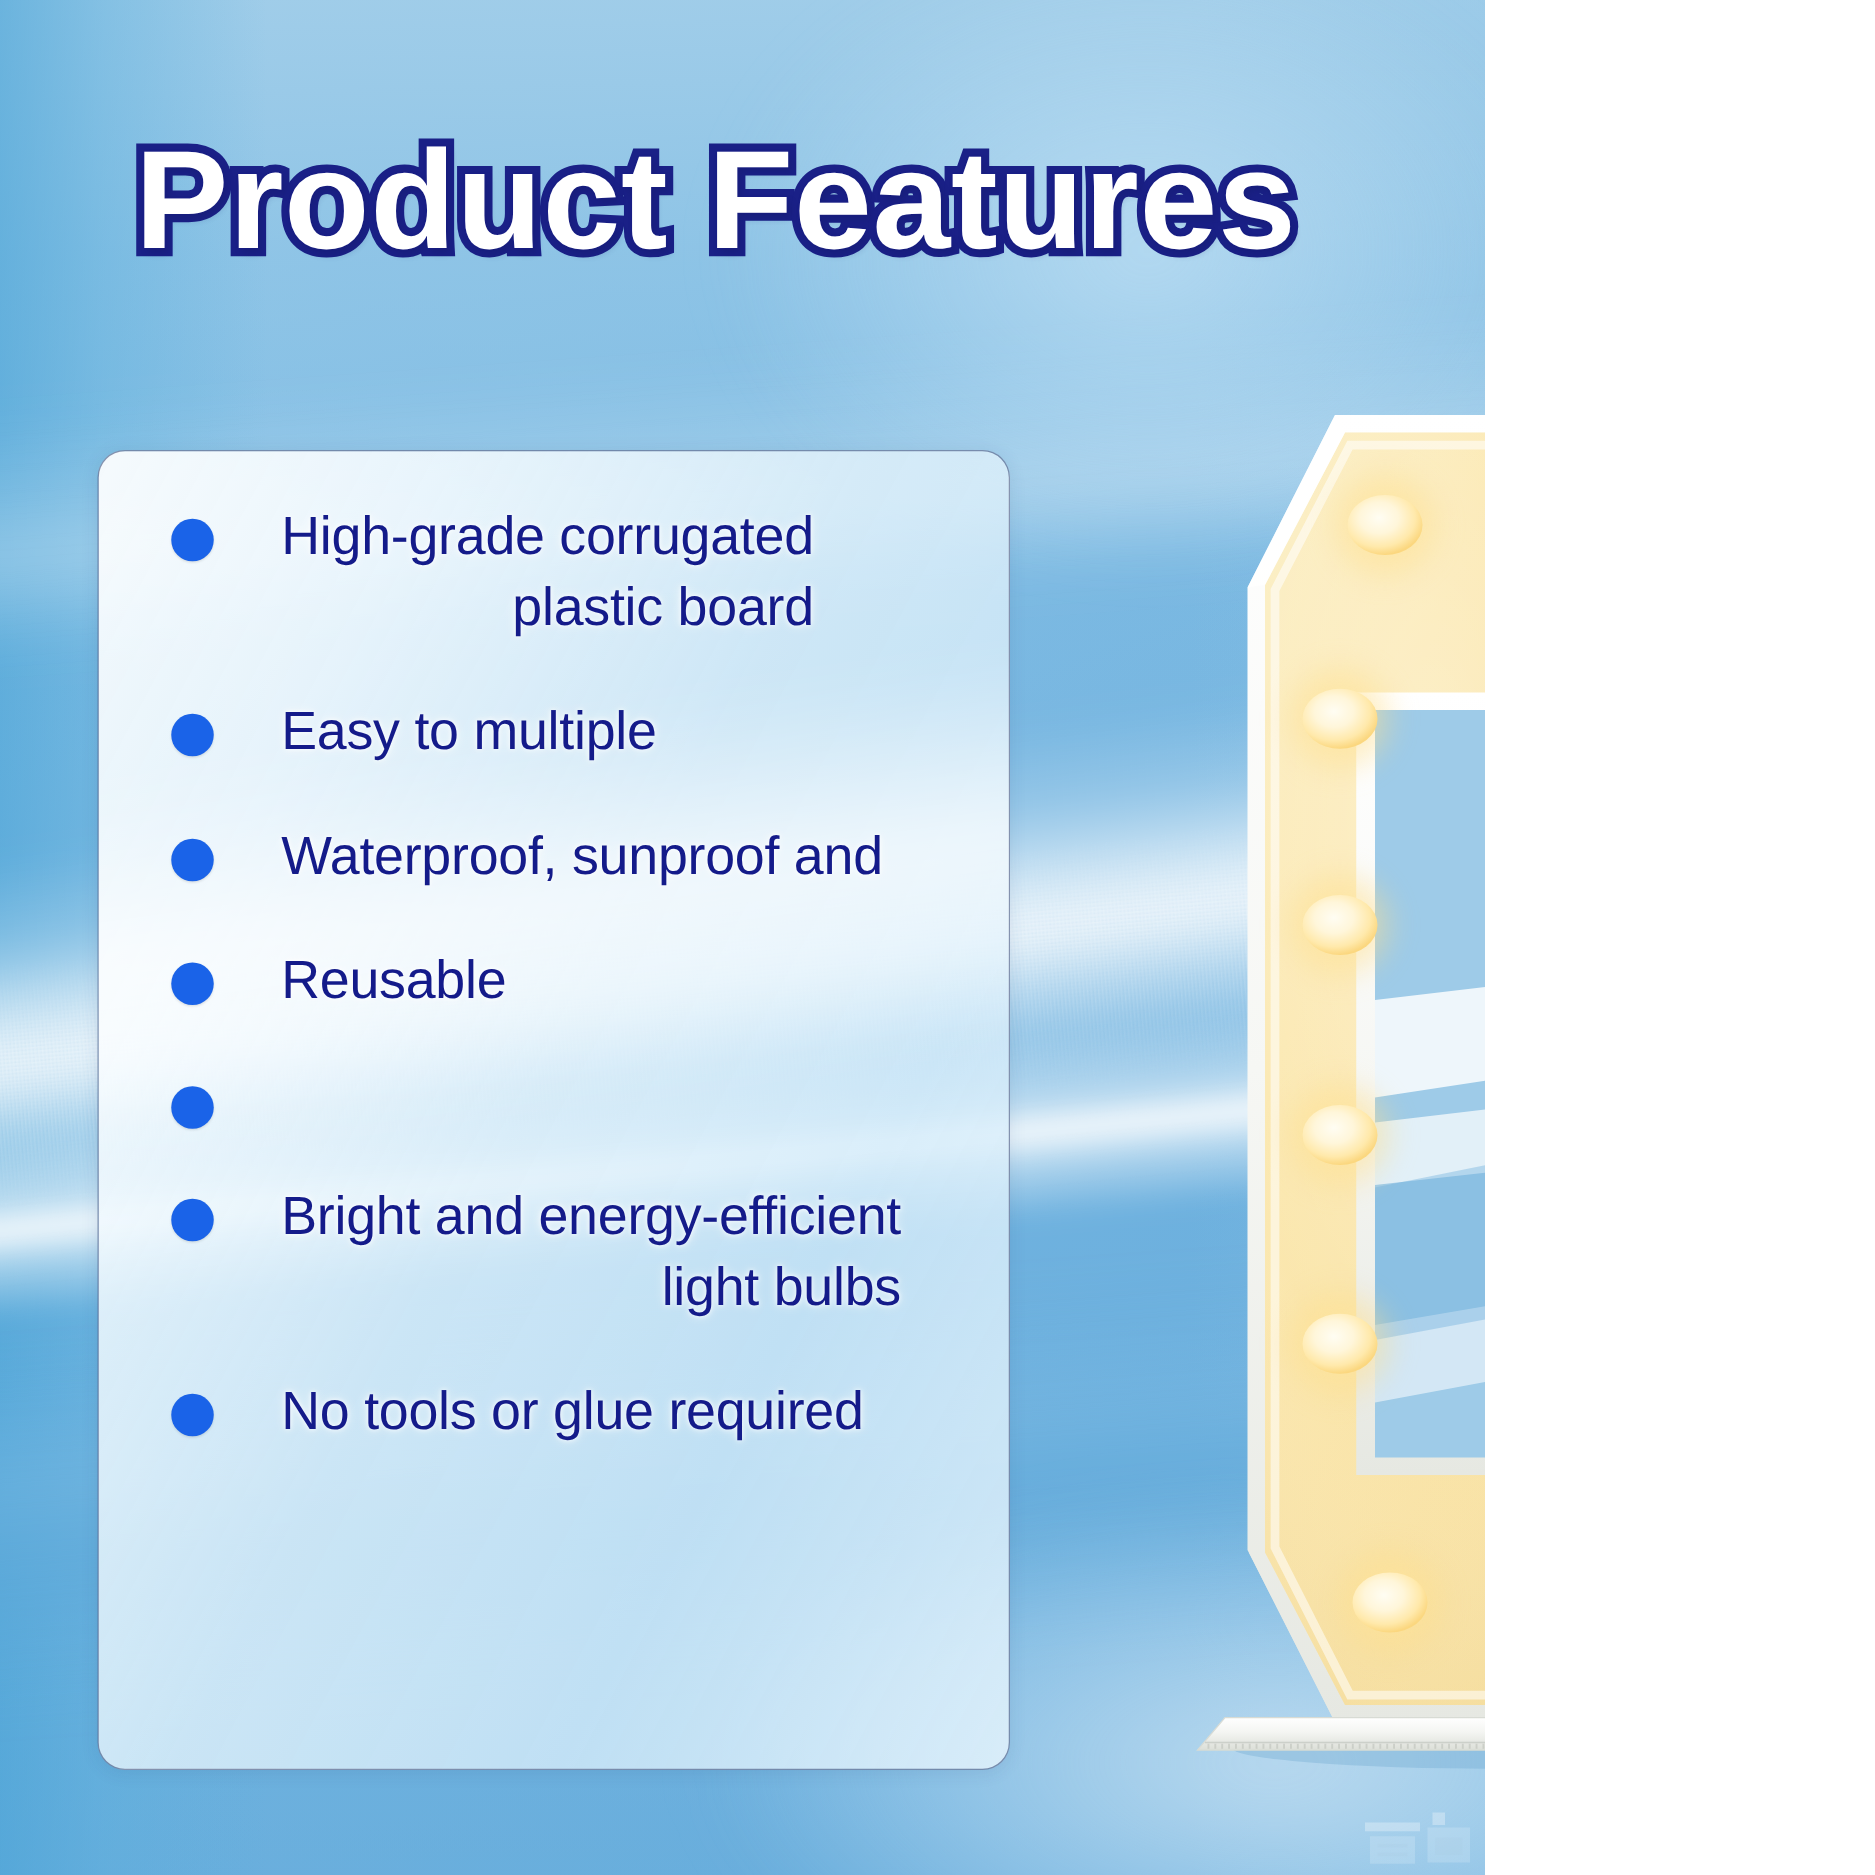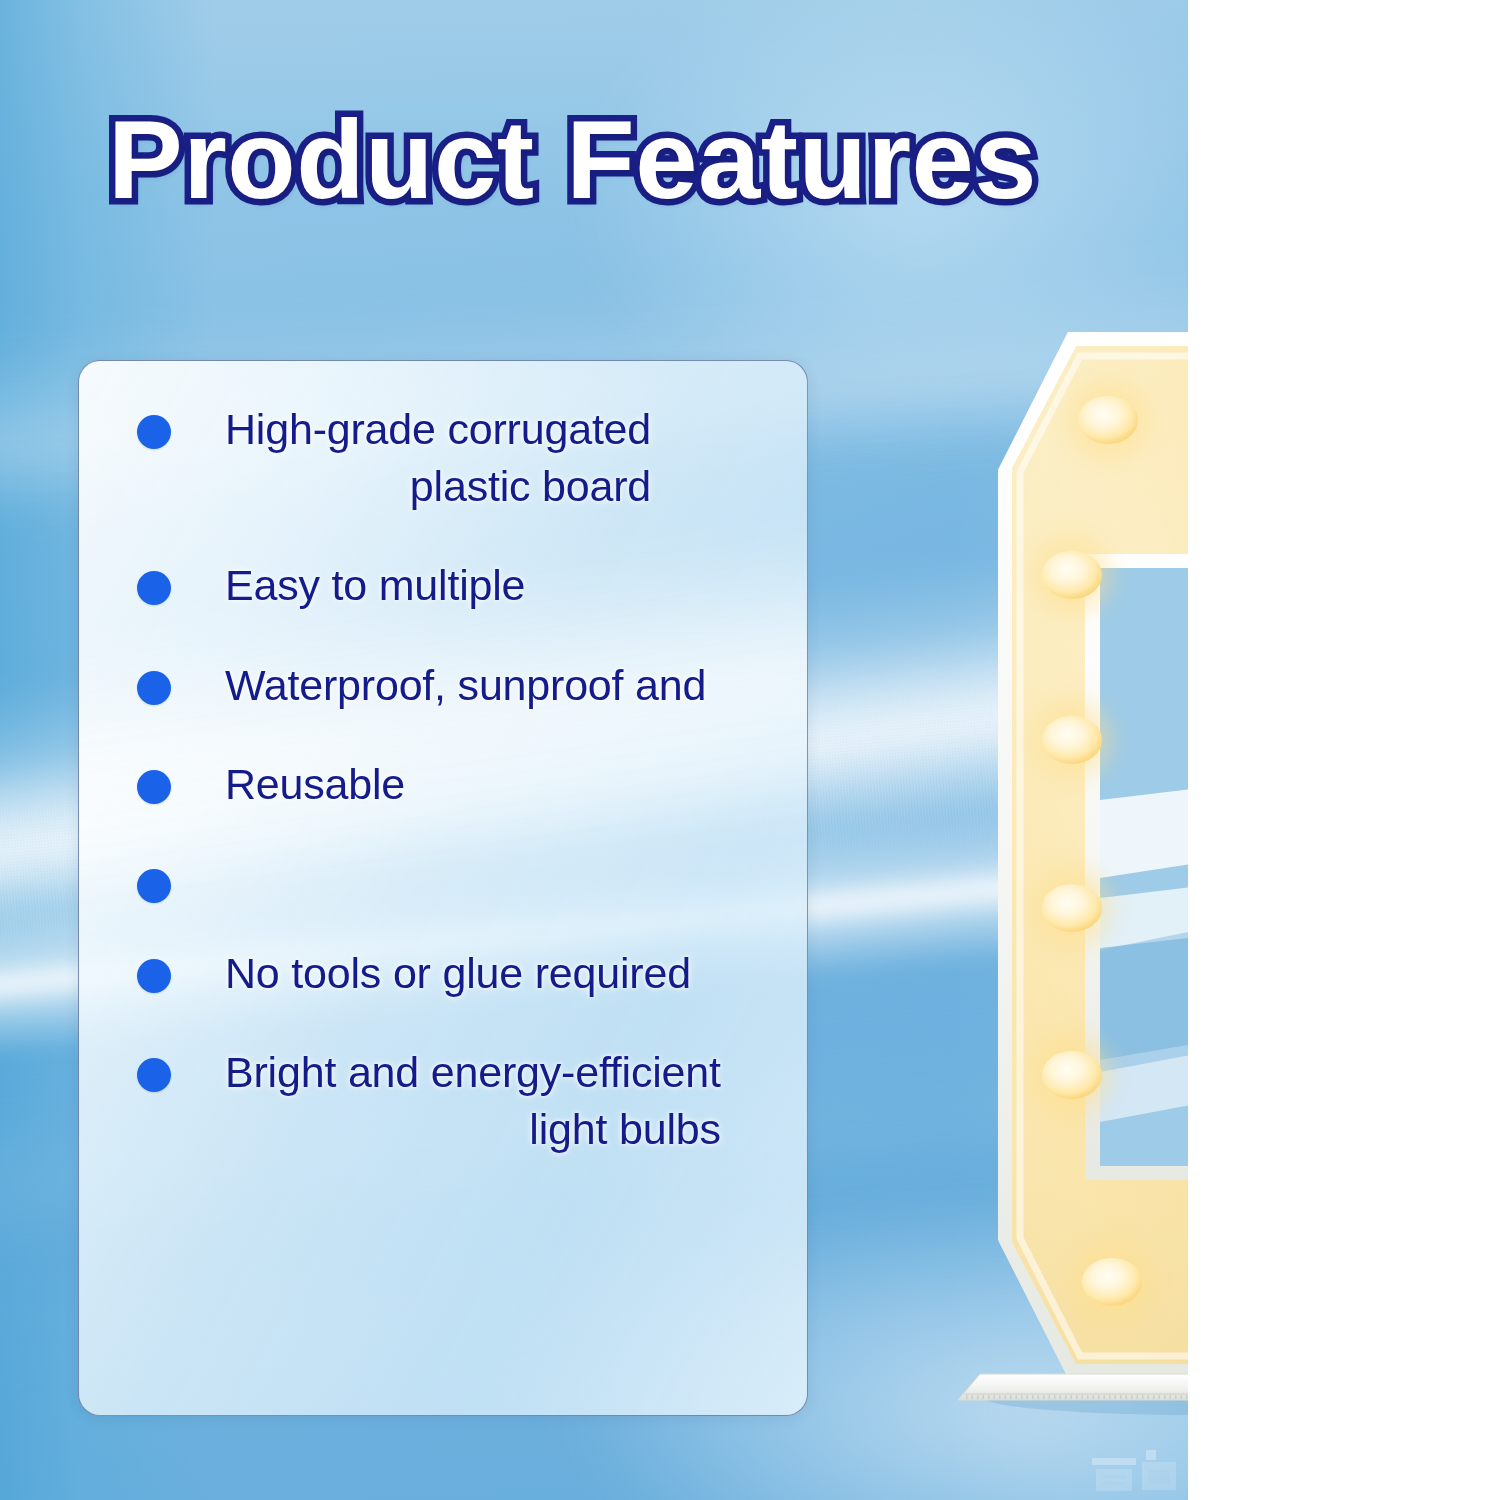--- a/index.html
+++ b/index.html
@@ -321,26 +321,26 @@
         <span class="feature-text"><span>Reusable</span></span>
       </li>
 
       <li class="feature-item">
         <span class="bullet"></span>
         <span class="feature-text"></span>
       </li>
 
       <li class="feature-item">
         <span class="bullet"></span>
+        <span class="feature-text"><span>Bright and energy-efficient</span><span class="ln2 indent"> light bulbs</span></span>
+      </li>
+
+      <li class="feature-item">
+        <span class="bullet"></span>
         <span class="feature-text"><span>No tools or glue required</span></span>
-      </li>
-
-      <li class="feature-item">
-        <span class="bullet"></span>
-        <span class="feature-text"><span>Bright and energy-efficient</span><span class="ln2 indent"> light bulbs</span></span>
       </li>
 
     </ul>
   </div>
 
   <div class="product-wrap">
     <svg class="product-svg" viewBox="0 0 540 1130" preserveAspectRatio="xMidYMid meet">
       <defs>
 
         <linearGradient id="faceGrad" x1="0" y1="0" x2="1" y2="1">

